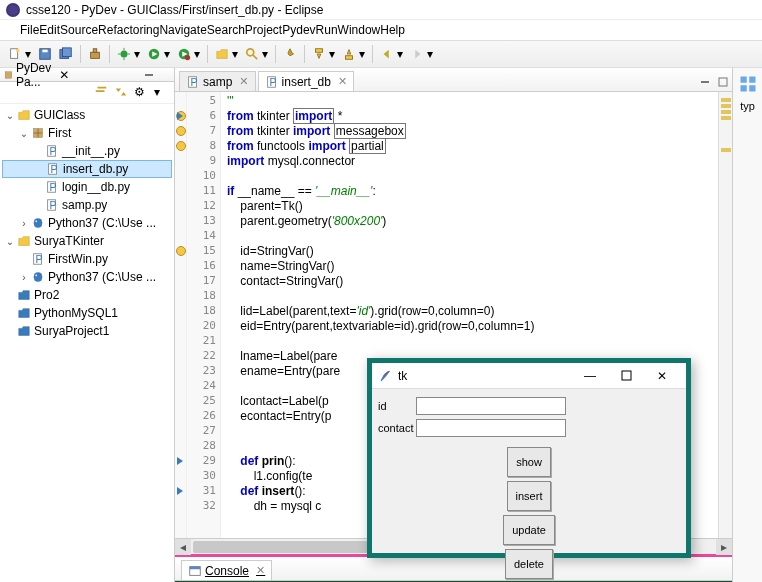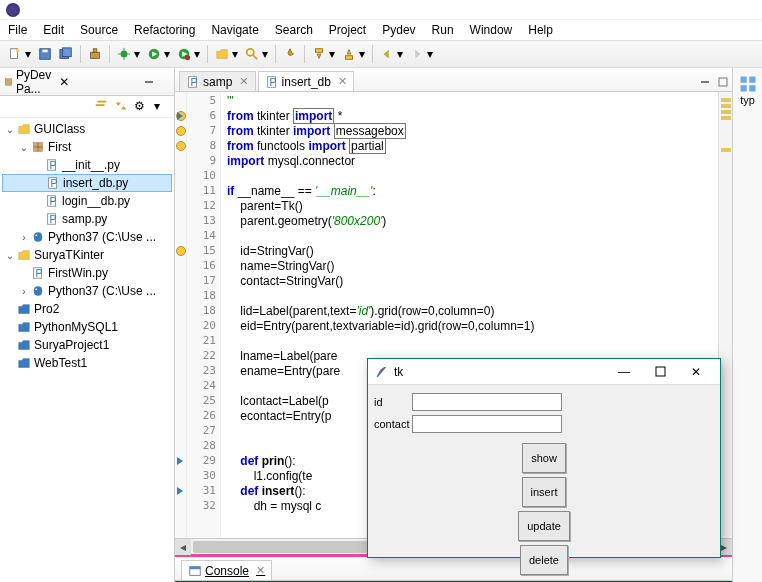--- a/index.html
+++ b/index.html
@@ -4,36 +4,36 @@
 <style>
 * { margin: 0; padding: 0; box-sizing: border-box; font-family: "Segoe UI", Tahoma, sans-serif; font-size: 12px; }
 body { background: #fff; width: 762px; height: 582px; overflow: hidden; position: relative; }
 
 
 .title-bar { height: 20px; display: flex; align-items: center; padding: 2px 6px; background: #fff; border-bottom: 1px solid #eee; }
 .title-bar .eclipse-icon { width: 14px; height: 14px; border-radius: 50%; background: radial-gradient(circle, #4a3d8a 40%, #2a1d5a 100%); margin-right: 6px; }
 .title-bar span { color: #000; }
 
 
-.menu-bar { height: 20px; display: flex; align-items: center; padding: 0 8px; gap: 16px; text-align: center; }
+.menu-bar { height: 20px; display: flex; align-items: center; padding: 0 20px; gap: 0; text-align: center; }
 .menu-bar span { color: #000; cursor: default; }
 
 
 .toolbar { height: 28px; border-top: 1px solid #ddd; border-bottom: 1px solid #ddd; display: flex; align-items: center; padding: 0 6px; gap: 3px; background: linear-gradient(#f8f8f8,#eee); }
 .tb-btn { width: 18px; height: 18px; display: inline-flex; align-items: center; justify-content: center; }
 .tb-sep { width: 1px; height: 18px; background: #ccc; margin: 0 2px; }
 .tb-btn svg { width: 14px; height: 14px; }
 .tb-drop { width: 8px; margin-left:-2px; }
 
 
 .main { display: flex; height: calc(582px - 20px - 20px - 28px); }
 
 
 .sidebar { width: 175px; border-right: 1px solid #ccc; display: flex; flex-direction: column; }
-.sb-header { display: flex; align-items: center; padding: 2px 4px; border-bottom: 1px solid #ccc; background: linear-gradient(#fff,#f2f2f2); height: 28px; gap: 36px; }
+.sb-header { display: flex; align-items: center; padding: 2px 4px; border-bottom: 1px solid #ccc; background: linear-gradient(#fff,#f2f2f2); height: 14px; gap: 36px; }
 .sb-header .tab-label { display: flex; align-items: center; gap: 3px; }
 .sb-header .spacer { flex: 1; }
 .sb-header .ctl { width: 14px; height: 14px; margin-left: 2px; display:inline-flex; align-items:center; justify-content:center;}
 .sb-toolbar { height: 22px; display: flex; align-items: center; justify-content: flex-end; padding: 0 4px; gap: 4px; border-bottom: 1px solid #eee; }
 .sb-toolbar .ctl { width: 16px; height: 16px; }
 
 .tree { padding: 2px 2px; }
 .tree-row { display: flex; align-items: center; height: 18px; padding-left: 2px; white-space: nowrap; overflow: hidden; }
 .tree-row.sel { background: #cce8ff; border: 1px solid #7ab7e8; }
 .tree-indent { display:inline-block; }
@@ -70,47 +70,48 @@
 .hscrollbar { height:16px; background:#f0f0f0; border-top:1px solid #ccc; position:relative;}
 .hscrollbar .larrow, .hscrollbar .rarrow { position:absolute; top:0; width:16px; height:16px; background:#e0e0e0; display:flex;align-items:center;justify-content:center; color:#555;}
 .hscrollbar .larrow{left:0;} .hscrollbar .rarrow{right:0;}
 .hscrollbar .thumb{ position:absolute; top:2px; left:18px; height:12px; width:220px; background:#c8c8c8; border-radius:2px;}
 
 .gut-mark { position:absolute; left:1px; width:10px; height:10px; border-radius:50%; }
 .warn-m { background:#f5c842; border:1px solid #b8902a; }
 .arrow-m { width:0; height:0; border-top:4px solid transparent; border-bottom:4px solid transparent; border-left:6px solid #3a7bbf; border-radius:0; background:none;}
 
 
-.right-strip { width: 30px; border-left: 1px solid #ccc; background:#f8f8f8; display:flex; flex-direction:column; align-items:center; padding-top:6px; }
+.right-strip { width: 30px; border-left: 1px solid #ccc; background:#f8f8f8; display:flex; flex-direction:column; align-items:center; padding-top:6px; gap:6px;}
 .right-strip .pic { width:20px; height:20px; }
 
 
 .console-area { height: 28px; border-top: 3px solid #ec4899; background:#14532d; display:flex; flex-direction:column;text-decoration:underline;}
 .console-tabs { height: 24px; display:flex; align-items:flex-end; padding-left:6px; border-bottom:1px solid #ccc; background:linear-gradient(#fff,#f2f2f2);}
 .console-tabs .ed-tab { background:#fff;}
 
 
-.tk-window { position: absolute; left: 367px; top: 358px; width: 354px; height: 200px; background: #f0f0f0; border: 1px solid #0f766e; box-shadow: 3px 3px 12px rgba(0,0,0,0.3); z-index:10;}
+.tk-window { position: absolute; left: 367px; top: 358px; width: 324px; height: 200px; background: #f0f0f0; border: 5px solid #0f766e; box-shadow: 3px 3px 12px rgba(0,0,0,0.3); z-index:10;}
 .tk-title { height: 26px; background: #fff; display: flex; align-items: center; padding: 0 6px; border-bottom: 1px solid #ddd;}
 .tk-title .feather { width:14px; height:14px; margin-right:6px; }
 .tk-title .spacer { flex:1; }
 .tk-title .winbtn { width: 36px; height: 22px; display:flex; align-items:center; justify-content:center; }
 .tk-body { padding: 6px 0 0 0; }
 .tk-row { display:flex; align-items:center; height:22px; }
 .tk-row label { width: 44px; text-align:left; padding-left:6px; font-size:11px;}
 .tk-row input { width: 150px; height:18px; border:1px solid #888; background:#fff; font-size:11px; padding:0 2px;}
 .tk-btns { margin-top: 8px; display:flex; flex-direction:column; align-items:center; gap:4px; }
 .tk-btns button { padding: 8px 8px; background:#e8e8e8; border:1px solid #888; font-size:11px; box-shadow: 1px 1px 0 #aaa;}
 
 </style>
 </head>
 <body>
 
 <div class="title-bar">
   <div class="eclipse-icon"></div>
+  <span>csse120 - PyDev - GUIClass/First/insert_db.py - Eclipse</span>
 </div>
 
 <div class="menu-bar" id="menu-bar">
     <span>File</span>
     <span>Edit</span>
     <span>Source</span>
     <span>Refactoring</span>
     <span>Navigate</span>
     <span>Search</span>
     <span>Project</span>
@@ -390,30 +391,20 @@
         </div>
         <div class="tree-row">
           <span class="tree-indent" style="width:0px"></span>
           <span class="tree-twist"></span>
           <span class="tree-icon">
             <svg width="14" height="14" viewBox="0 0 16 16">
               <path d="M2 5 L6 5 L7 3 L14 3 L14 13 L2 13 Z" class="folder-blue"></path>
             </svg>
           </span>
           <span class="tree-label">SuryaProject1</span>
-        </div>
-        <div class="tree-row">
-          <span class="tree-indent" style="width:0px"></span>
-          <span class="tree-twist"></span>
-          <span class="tree-icon">
-            <svg width="14" height="14" viewBox="0 0 16 16">
-              <path d="M2 5 L6 5 L7 3 L14 3 L14 13 L2 13 Z" class="folder-blue"></path>
-            </svg>
-          </span>
-          <span class="tree-label">WebTest1</span>
         </div>
       </div>
   </div>
 
   <div class="editor-area">
     <div class="ed-tabs" id="ed-tabs">
 
       <div class="ed-tab">
           <svg width="14" height="14" viewBox="0 0 16 16">
             <rect x="3" y="2" width="9" height="12" fill="#fff" stroke="#888"></rect>

